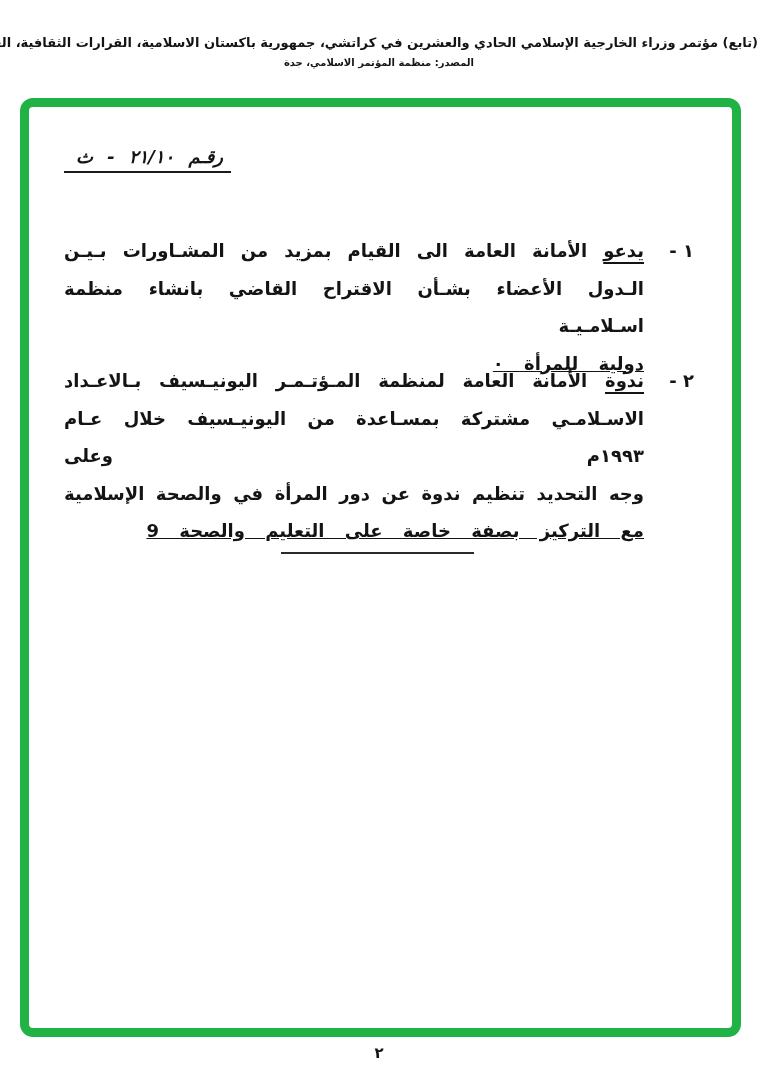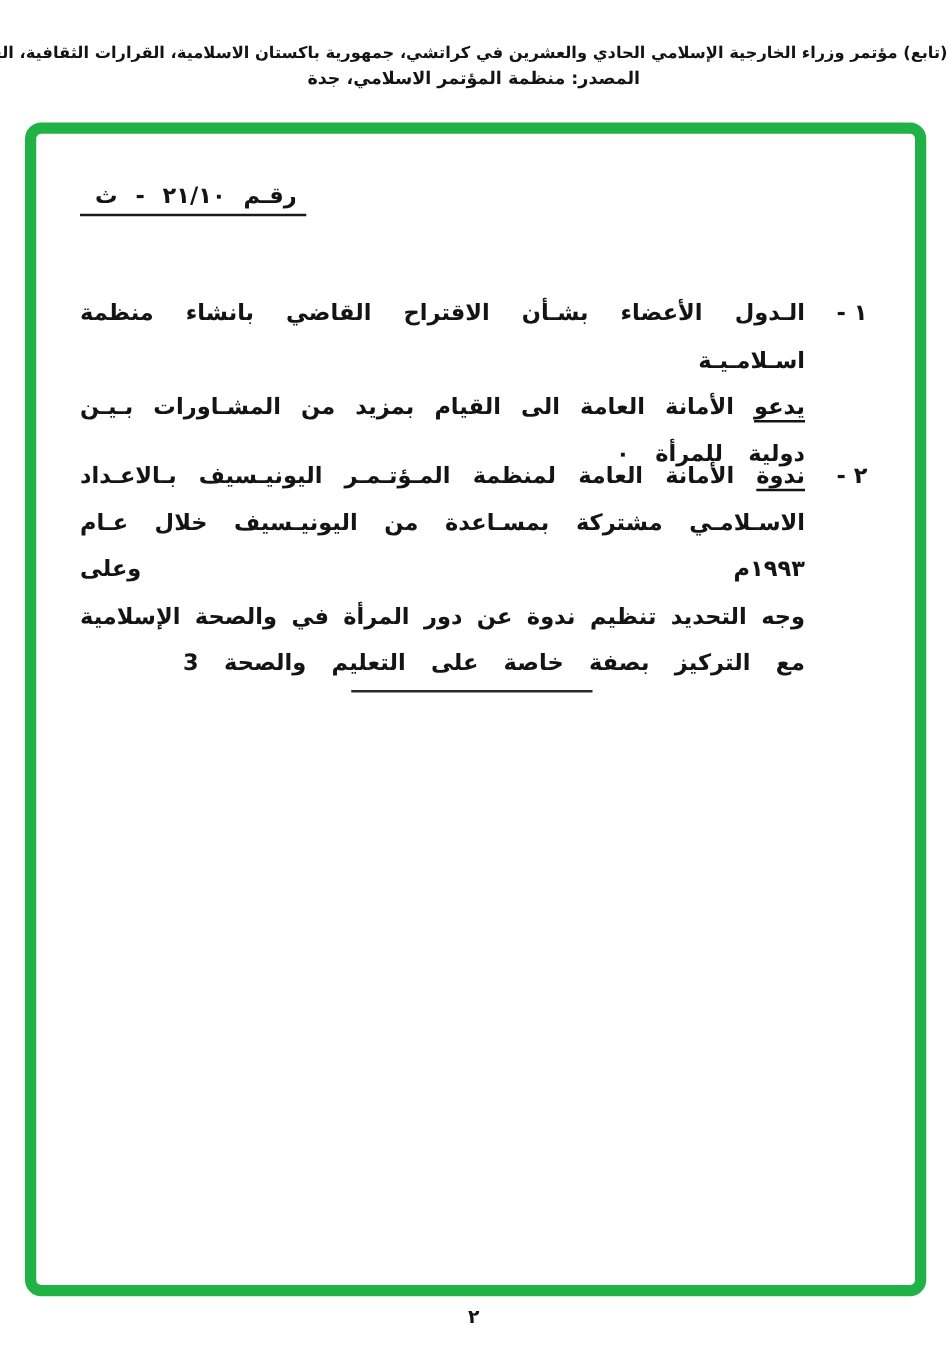--- a/index.html
+++ b/index.html
@@ -7,54 +7,55 @@
     width:758px;height:1078px;position:relative;overflow:hidden;
     background:#ffffff;color:#141414;
     font-family:"DejaVu Sans", sans-serif;
   }
   
   .header{
     position:absolute;top:34px;left:0;right:0;
     text-align:center;direction:rtl;font-weight:bold;
   }
   .header .h1{font-size:13px;line-height:17px;white-space:nowrap;}
-  .header .h2{font-size:14px;line-height:14px;margin-top:5px;}
+  .header .h2{font-size:10px;line-height:14px;margin-top:5px;}
 
   
   .frame{
     position:absolute;left:20px;top:98px;width:721px;height:939px;
     box-sizing:border-box;border:9px solid #20b244;border-radius:13px;
     background:#ffffff;
   }
 
   
   .title{
     position:absolute;left:64px;top:146px;
     direction:rtl;font-size:18px;font-weight:bold;
     word-spacing:8px;
     border-bottom:2px solid #1a1a1a;
     padding:0 8px 4px 12px;
+    font-style:italic;
   }
 
   
   .para{
     position:absolute;right:64px;width:630px;
     display:flex;direction:rtl;
     font-size:18px;font-weight:bold;
   }
   .para.p1{top:232px;}
   .para.p2{top:362px;}
   .num{width:50px;flex:0 0 50px;text-align:right;line-height:37.5px;}
   .ptext{width:580px;flex:0 0 580px;}
   .line{
     line-height:37.5px;
     text-align:justify;text-align-last:justify;
     word-spacing:5px;
   }
-  .line.last{text-align:right;text-align-last:right;word-spacing:14px;}
+  .line.last{text-align:right;text-align-last:right;word-spacing:14px;text-decoration:underline;}
   .lead{
     text-decoration:underline;
     text-decoration-thickness:2px;
     text-underline-offset:5px;
   }
 
   
   .separator{
     position:absolute;left:281px;top:552px;width:193px;height:2px;
     background:#2b2b2b;
@@ -74,37 +75,37 @@
   <div class="h2">المصدر: منظمة المؤتمر الاسلامي، جدة</div>
 </div>
 
 <div class="frame" style="border-color: rgb(32, 178, 68);"></div>
 
 <div class="title">رقـم ٢١/١٠ - ث</div>
 
 <div class="para p1">
   <div class="num">١ -</div>
   <div class="ptext">
-    <div class="line">الـدول الأعضاء بشـأن الاقتراح القاضي بانشاء منظمة اسـلامـيـة</div>
     <div class="line">
       <span class="lead">يدعو</span>
       <span>الأمانة العامة الى القيام بمزيد من المشـاورات بـيـن</span>
     </div>
+    <div class="line">الـدول الأعضاء بشـأن الاقتراح القاضي بانشاء منظمة اسـلامـيـة</div>
     <div class="line last">دولية للمرأة ٠</div>
   </div>
 </div>
 
 <div class="para p2">
   <div class="num">٢ -</div>
   <div class="ptext">
     <div class="line">
       <span class="lead">ندوة</span>
       <span>الأمانة العامة لمنظمة المـؤتـمـر اليونيـسيف بـالاعـداد</span>
     </div>
     <div class="line">الاسـلامـي مشتركة بمسـاعدة من اليونيـسيف خلال عـام ١٩٩٣م وعلى</div>
     <div class="line">وجه التحديد تنظيم ندوة عن دور المرأة في والصحة الإسلامية</div>
-    <div class="line last">مع التركيز بصفة خاصة على التعليم والصحة 3</div>
+    <div class="line last">مع التركيز بصفة خاصة على التعليم والصحة 9</div>
   </div>
 </div>
 
 <div class="separator"></div>
 
 <div class="pagenum">٢</div>
 
 </body></html>

